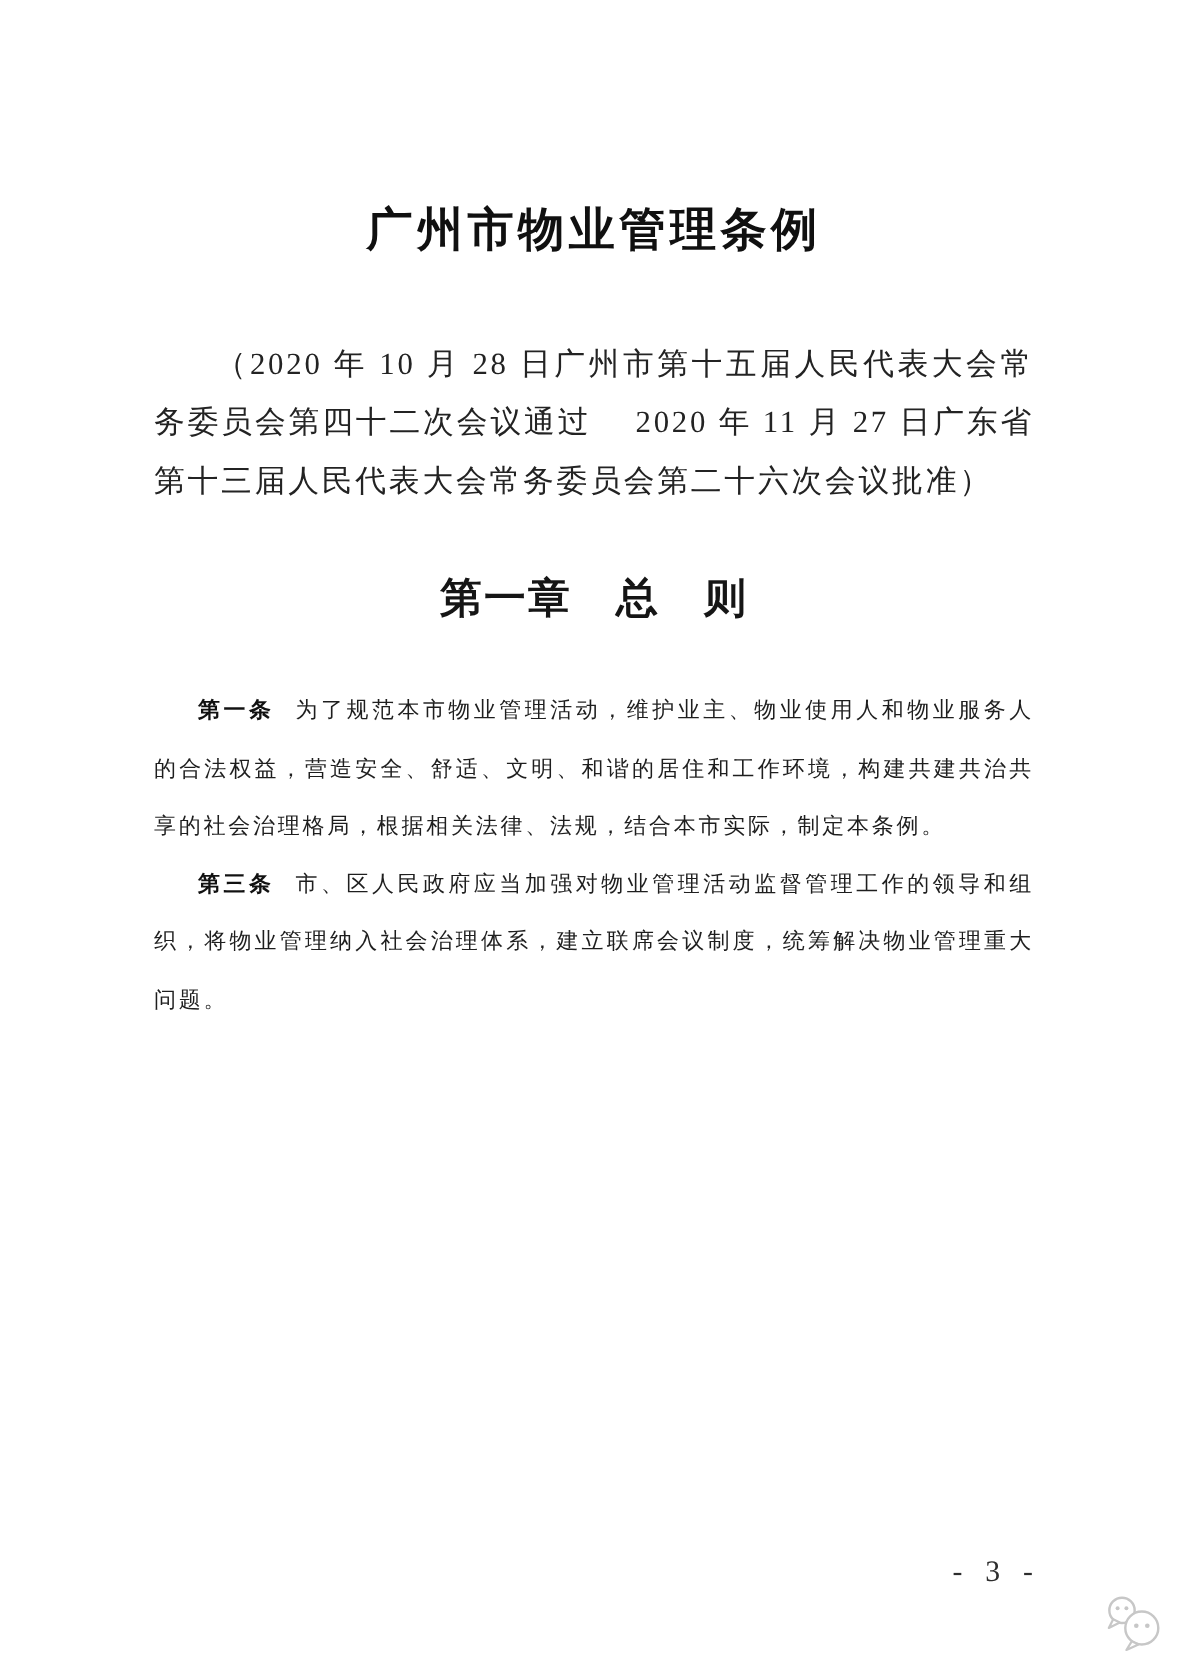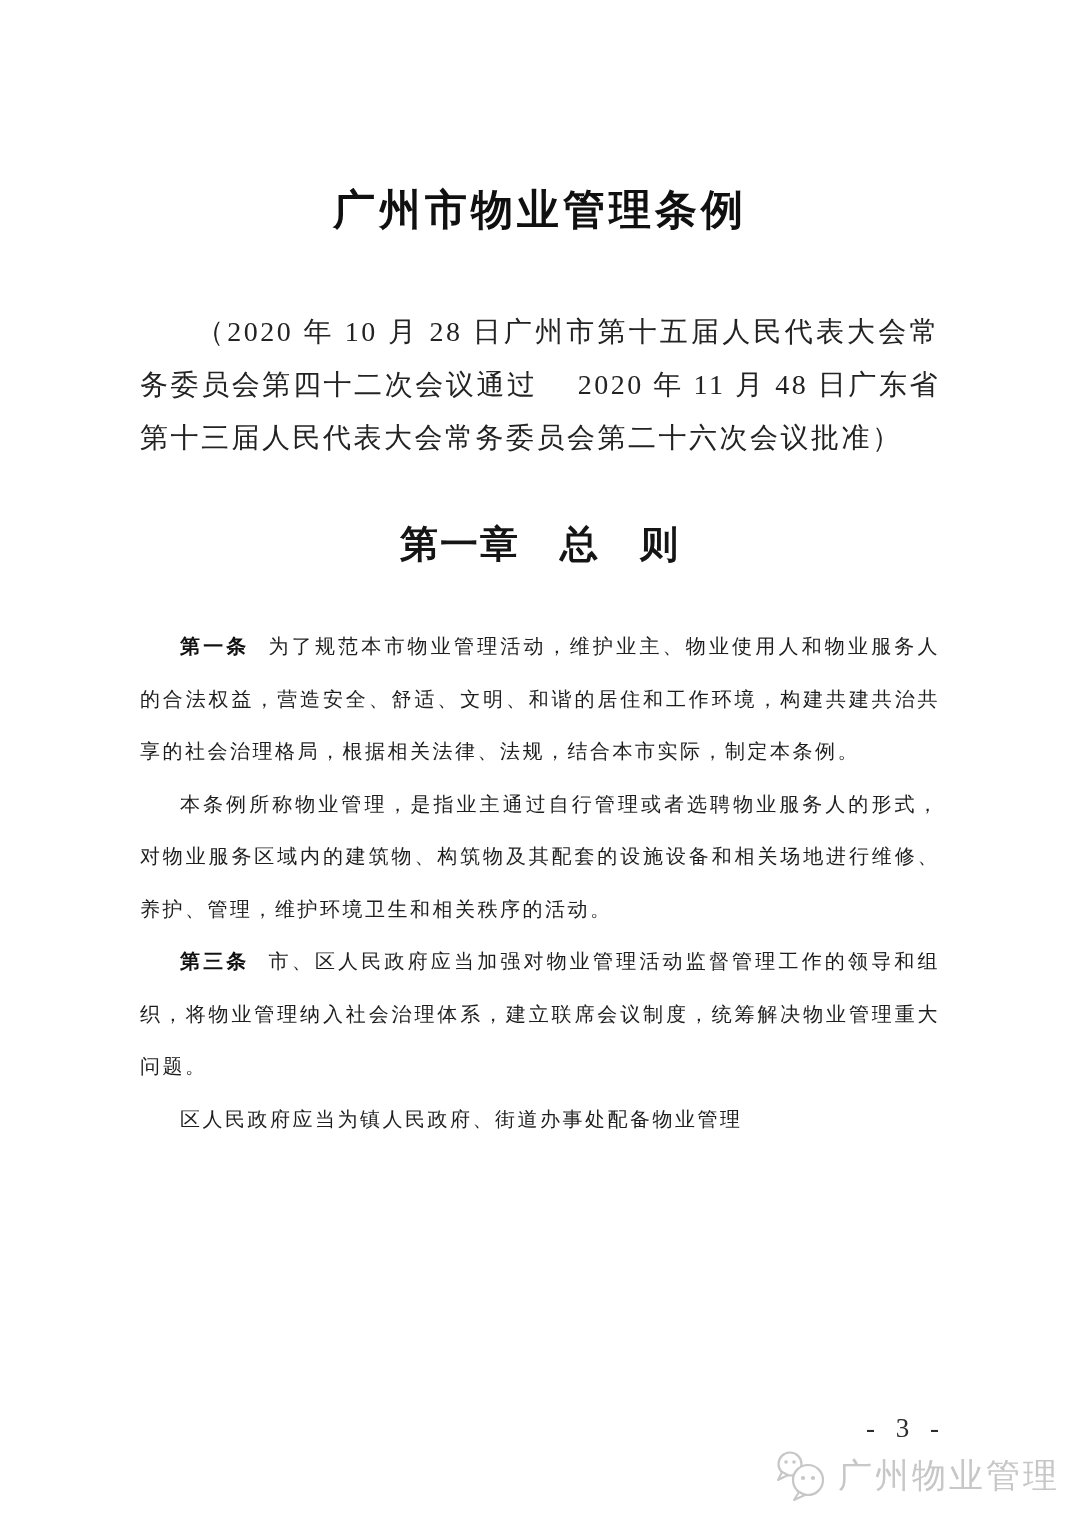--- a/index.html
+++ b/index.html
@@ -110,48 +110,45 @@
     flex: 0 0 auto;
   }
 </style>
 </head>
 <body>
 
 <div class="doc">
 
   <h1 class="title">广州市物业管理条例</h1>
 
-  <p class="preamble">（2020 年 10 月 28 日广州市第十五届人民代表大会常务委员会第四十二次会议通过　 2020 年 11 月 48 日广东省第十三届人民代表大会常务委员会第二十六次会议批准）</p>
+  <p class="preamble">（2020 年 10 月 28 日广州市第十五届人民代表大会常务委员会第四十二次会议通过　 2020 年 11 月 27 日广东省第十三届人民代表大会常务委员会第二十六次会议批准）</p>
 
   <h2 class="chapter">第一章　总　则</h2>
 
   <div class="body-text">
 
     <p class="para"><span class="art-label">第一条</span><span>为了规范本市物业管理活动，维护业主、物业使用人和物业服务人的合法权益，营造安全、舒适、文明、和谐的居住和工作环境，构建共建共治共享的社会治理格局，根据相关法律、法规，结合本市实际，制定本条例。</span></p>
 
 
-    <p class="para"><span>本条例所称物业管理，是指业主通过自行管理或者选聘物业服务人的形式，对物业服务区域内的建筑物、构筑物及其配套的设施设备和相关场地进行维修、养护、管理，维护环境卫生和相关秩序的活动。</span></p>
 
     <p class="para"><span class="art-label">第三条</span><span>市、区人民政府应当加强对物业管理活动监督管理工作的领导和组织，将物业管理纳入社会治理体系，建立联席会议制度，统筹解决物业管理重大问题。</span></p>
 
-    <p class="para"><span>区人民政府应当为镇人民政府、街道办事处配备物业管理</span></p>
 
   </div>
 
   <div class="page-number">- 3 -</div>
 
   <div class="watermark">
     <svg class="wm-icon" viewBox="0 0 56 54" xmlns="http://www.w3.org/2000/svg">
 
       <circle cx="16" cy="15" r="11.5" fill="#ffffff" stroke="#c7c7c7" stroke-width="2.2"></circle>
       <path d="M8,23 L4,31 L14,26 Z" fill="#ffffff" stroke="#c7c7c7" stroke-width="2" stroke-linejoin="round"></path>
       <circle cx="12" cy="13" r="1.8" fill="#c7c7c7"></circle>
       <circle cx="20" cy="13" r="1.8" fill="#c7c7c7"></circle>
 
       <circle cx="34" cy="31" r="15" fill="#ffffff" stroke="#c7c7c7" stroke-width="2.2"></circle>
       <path d="M25,43 L20,51 L31,46 Z" fill="#ffffff" stroke="#c7c7c7" stroke-width="2" stroke-linejoin="round"></path>
       <circle cx="29" cy="29" r="2.1" fill="#c7c7c7"></circle>
       <circle cx="39" cy="29" r="2.1" fill="#c7c7c7"></circle>
     </svg>
-    <span class="wm-text">广州物业管理</span>
   </div>
 
 </div>
 
 </body></html>

